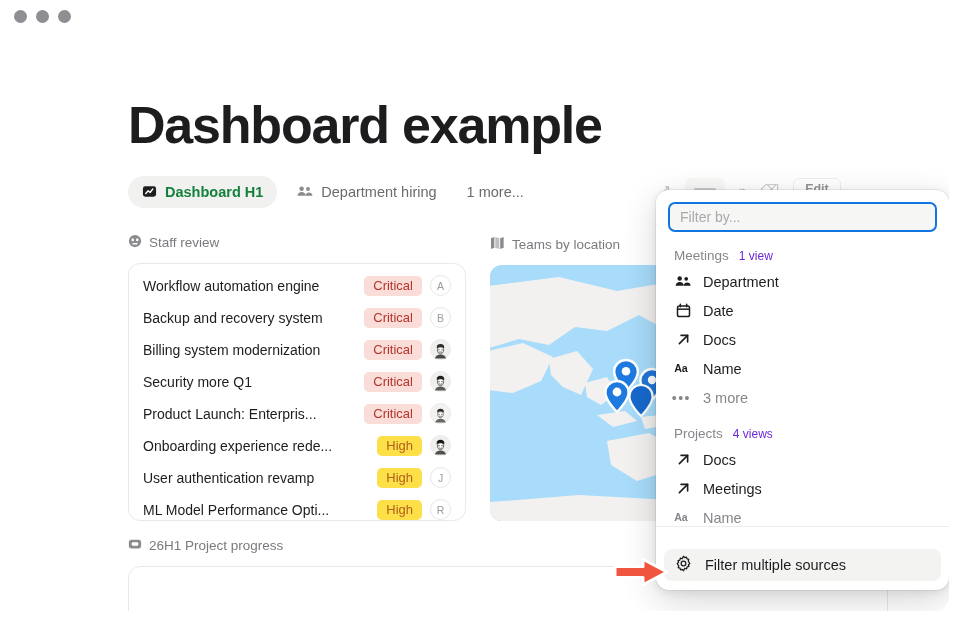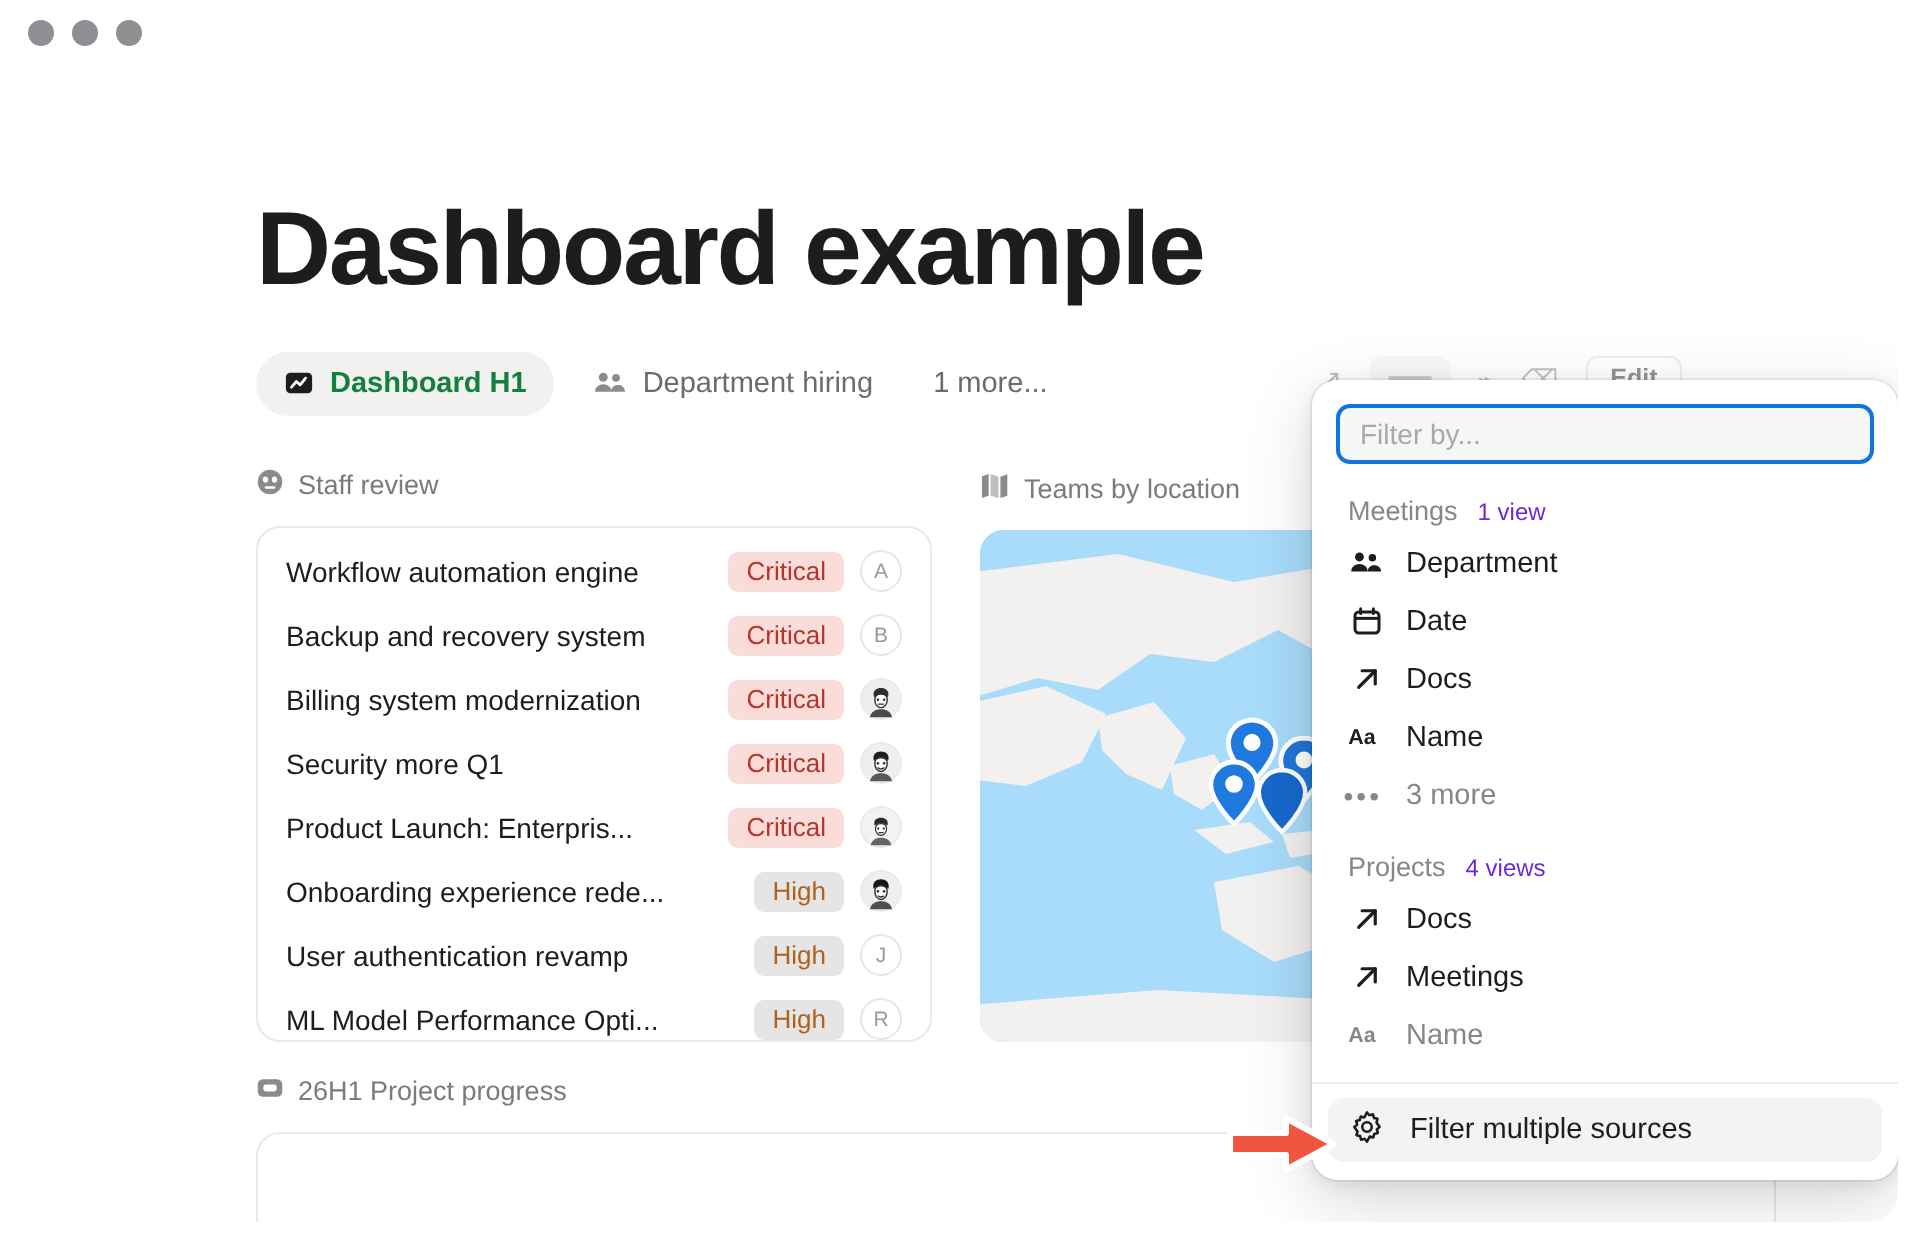--- a/index.html
+++ b/index.html
@@ -91,21 +91,21 @@
     overflow: hidden;
     text-overflow: ellipsis;
   }
   .badge {
     font-size: 13px;
     padding: 2px 9px 3px;
     border-radius: 5px;
     white-space: nowrap;
   }
   .badge.critical { background: #fadcd9; color: #b4352b; }
-  .badge.high { background: #e5e5e5; color: #b1611f; }
+  .badge.high { background: #fde047; color: #b1611f; }
 
   .avatar {
     width: 21px; height: 21px; border-radius: 50%;
     display: flex; align-items: center; justify-content: center;
     font-size: 10.5px; color: #9a9a9e;
     border: 1px solid #e6e6e4;
     background: #fff;
     flex: none;
   }
   .avatar.photo { background: #f0efed; border-color: #eceae8; }
@@ -195,21 +195,21 @@
     display: flex; align-items: center; gap: 12px;
     height: 29px; padding: 0 18px;
     font-size: 14.5px; color: #1d1d1f;
   }
   .pop-item .ic { width: 17px; display: flex; align-items: center; justify-content: flex-end; flex: none; }
   .pop-item.muted, .pop-item.muted .ic { color: #86868b; }
   .pop-item.dots .ic { letter-spacing: 1.5px; font-size: 14px; color: #86868b; }
 
   .pop-footer {
     border-top: 1px solid #ededec;
-    padding: 7px 8px 9px 8px;
+    padding: 22px 8px 9px 8px;
   }
   .footer-item {
     display: flex; align-items: center; gap: 13px;
     height: 32px; padding: 0 11px;
     border-radius: 8px;
     background: #f3f3f2;
     font-size: 14.5px;
     color: #1d1d1f;
   }
 

